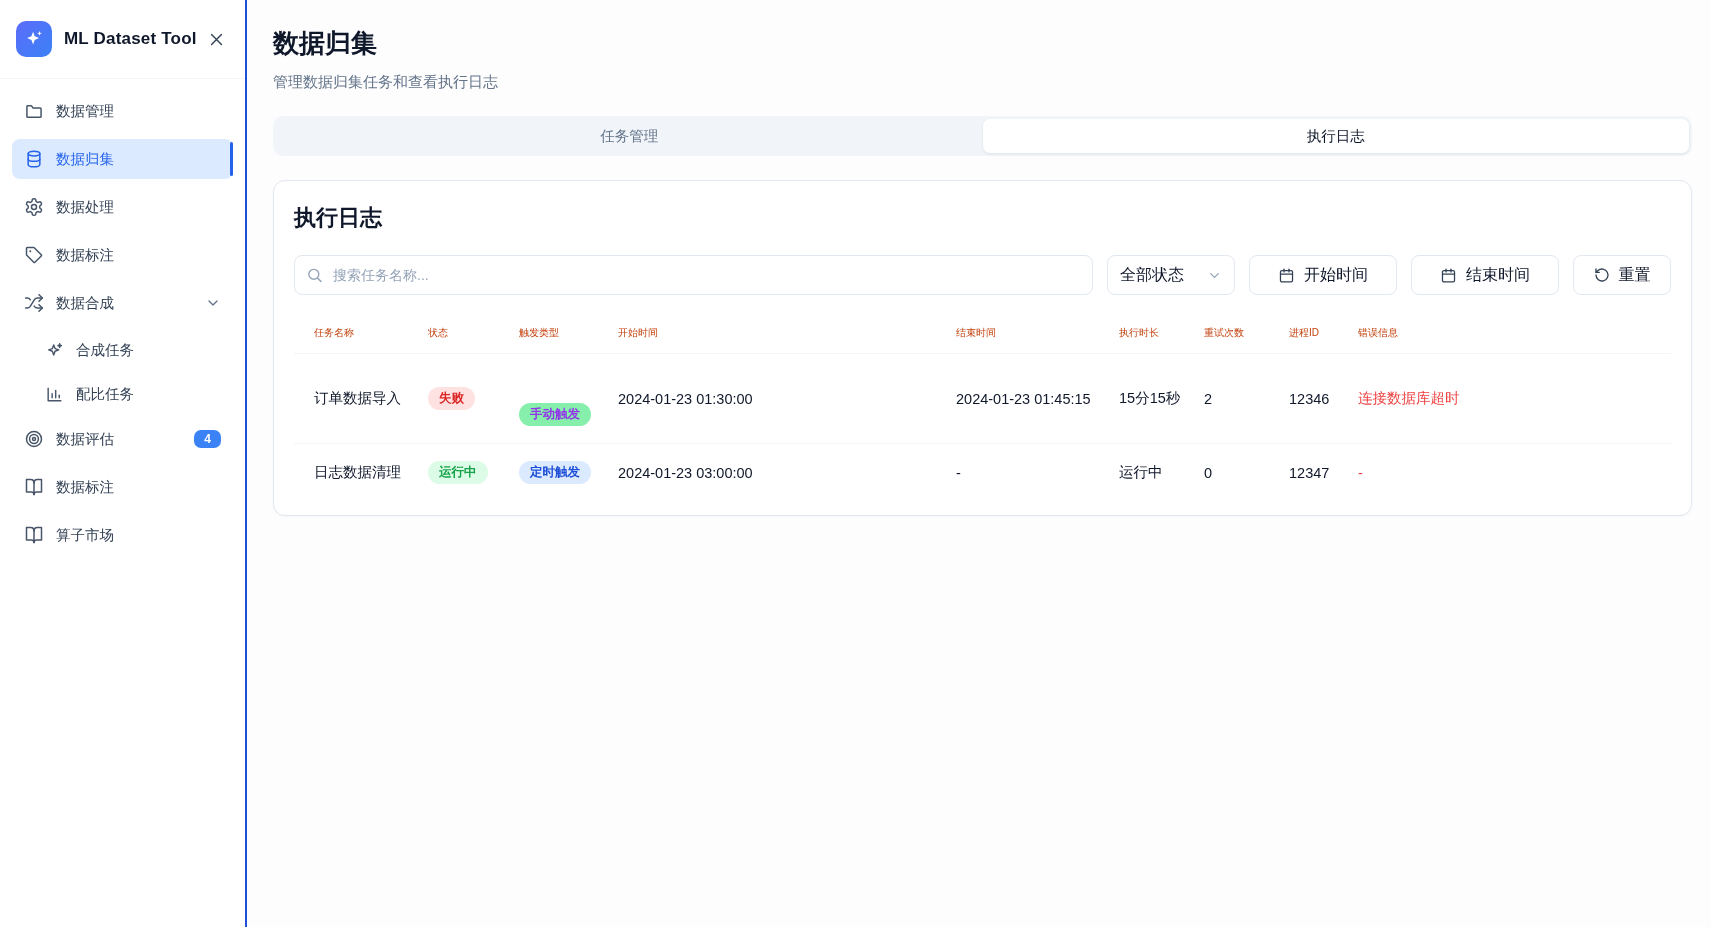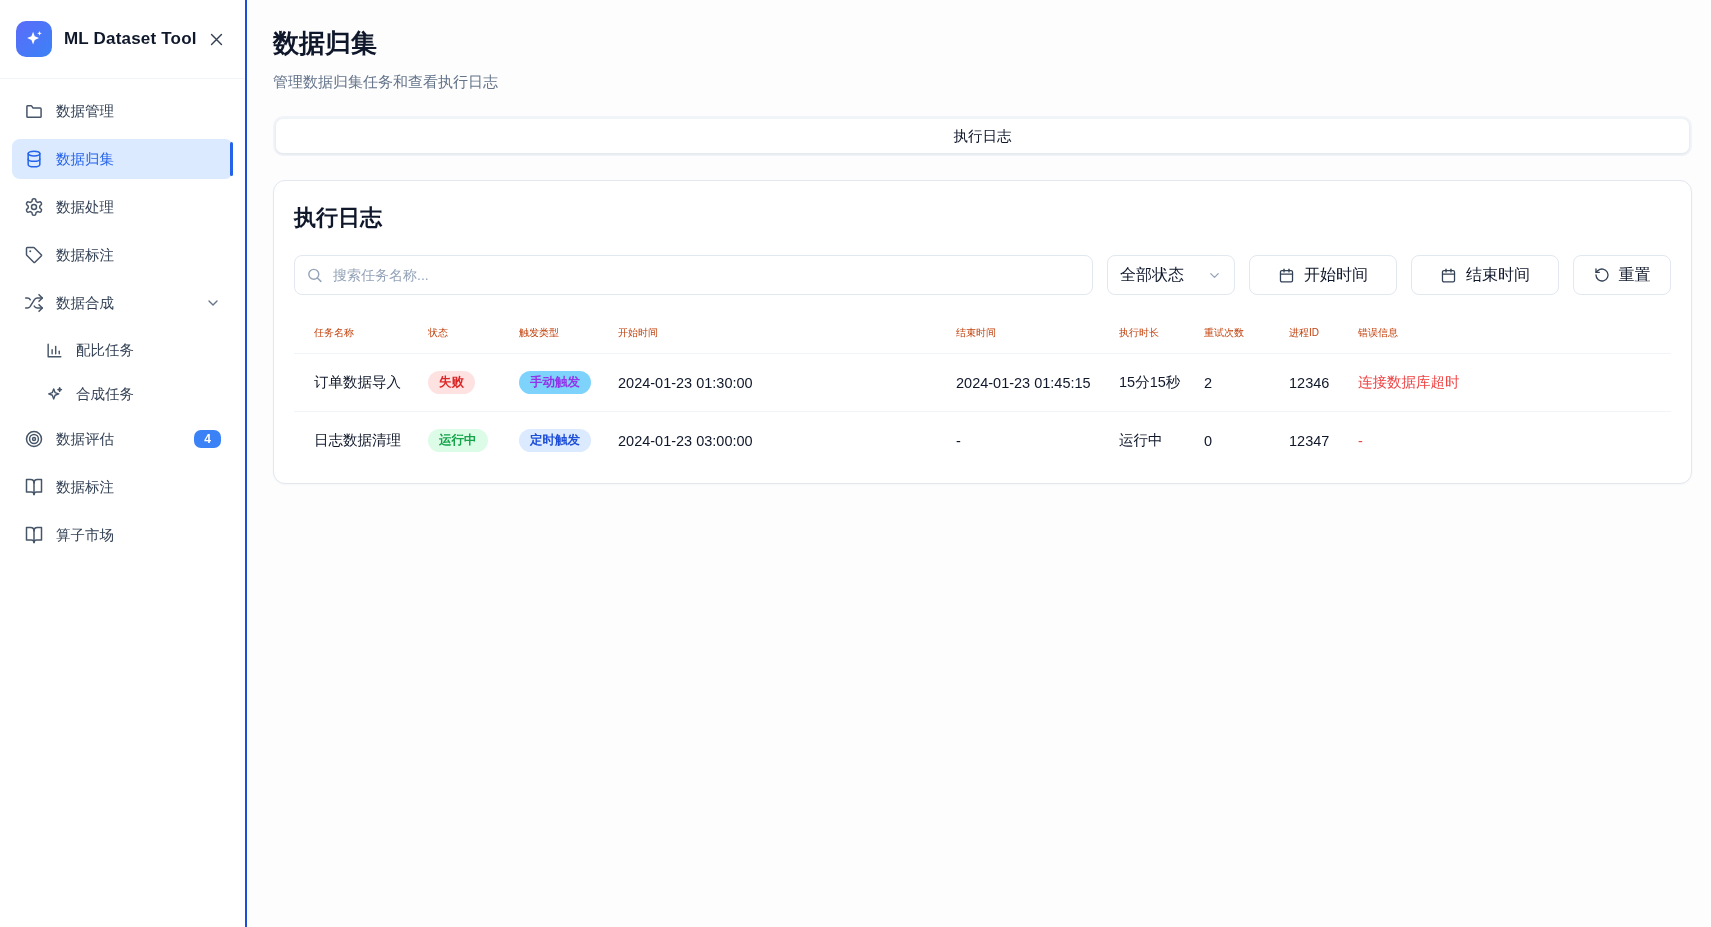--- a/index.html
+++ b/index.html
@@ -102,21 +102,21 @@
   td.first { font-weight:500; }
 
   .badge {
     display:inline-block; padding:4px 11px; border-radius:9999px;
     font-size:12.5px; font-weight:700; line-height:1.2;
   }
   .b-success { background:#dcfce7; color:#16a34a; }
   .b-failed  { background:#fee2e2; color:#dc2626; }
   .b-running { background:#dcfce7; color:#16a34a; }
   .b-scheduled { background:#dbeafe; color:#1d4ed8; }
-  .b-manual  { background:#7dd3fc; color:#9333ea; }
+  .b-manual  { background:#86efac; color:#9333ea;margin-top:32px; }
   .err { color:#ef4444; }
 </style>
 </head>
 <body>
 
 <div class="app">
 
   <aside class="sidebar">
     <div class="logo-row">
       <div class="logo-mark">
@@ -189,39 +189,39 @@
         <span class="nav-chevron">
           <svg width="16" height="16" viewBox="0 0 24 24" fill="none" stroke="currentColor" stroke-width="2" stroke-linecap="round" stroke-linejoin="round">
               <path d="m6 9 6 6 6-6"></path>
             </svg>
         </span>
       </div>
 
       <div class="nav-item sub">
         <span class="ico">
           <svg width="19" height="19" viewBox="0 0 24 24" fill="none" stroke="currentColor" stroke-width="1.8" stroke-linecap="round" stroke-linejoin="round">
+              <path d="M11 5l1.7 4.6 4.6 1.7-4.6 1.7L11 17.6l-1.7-4.6-4.6-1.7 4.6-1.7Z"></path>
+              <path d="M18.5 3.5l.6 1.7 1.7.6-1.7.6-.6 1.7-.6-1.7-1.7-.6 1.7-.6Z"></path>
+            </svg>
+        </span>
+        <span>合成任务</span>
+      </div>
+
+      <div class="nav-item sub">
+        <span class="ico">
+          <svg width="19" height="19" viewBox="0 0 24 24" fill="none" stroke="currentColor" stroke-width="1.8" stroke-linecap="round" stroke-linejoin="round">
               <path d="M4 4v16h16"></path>
               <path d="M9 16v-5"></path>
               <path d="M13.5 16V7"></path>
               <path d="M18 16v-3"></path>
             </svg>
         </span>
         <span>配比任务</span>
       </div>
 
-      <div class="nav-item sub">
-        <span class="ico">
-          <svg width="19" height="19" viewBox="0 0 24 24" fill="none" stroke="currentColor" stroke-width="1.8" stroke-linecap="round" stroke-linejoin="round">
-              <path d="M11 5l1.7 4.6 4.6 1.7-4.6 1.7L11 17.6l-1.7-4.6-4.6-1.7 4.6-1.7Z"></path>
-              <path d="M18.5 3.5l.6 1.7 1.7.6-1.7.6-.6 1.7-.6-1.7-1.7-.6 1.7-.6Z"></path>
-            </svg>
-        </span>
-        <span>合成任务</span>
-      </div>
-
       <div class="nav-item">
         <span class="ico">
           <svg width="20" height="20" viewBox="0 0 24 24" fill="none" stroke="currentColor" stroke-width="1.8">
               <circle cx="12" cy="12" r="9"></circle>
               <circle cx="12" cy="12" r="5.3"></circle>
               <circle cx="12" cy="12" r="1.8"></circle>
             </svg>
         </span>
         <span>数据评估</span>
         <span class="nav-badge">4</span>
@@ -251,20 +251,21 @@
 
     </nav>
   </aside>
 
   <main class="main">
 
     <h1 class="page-title">数据归集</h1>
     <div class="page-subtitle">管理数据归集任务和查看执行日志</div>
 
     <div class="tabs">
+      <div class="tab">任务管理</div>
       <div class="tab active">执行日志</div>
     </div>
 
     <section class="card">
       <h2 class="card-title">执行日志</h2>
 
       <div class="filters">
         <div class="search-wrap">
           <span class="ico">
             <svg width="17" height="17" viewBox="0 0 24 24" fill="none" stroke="currentColor" stroke-width="2" stroke-linecap="round">

